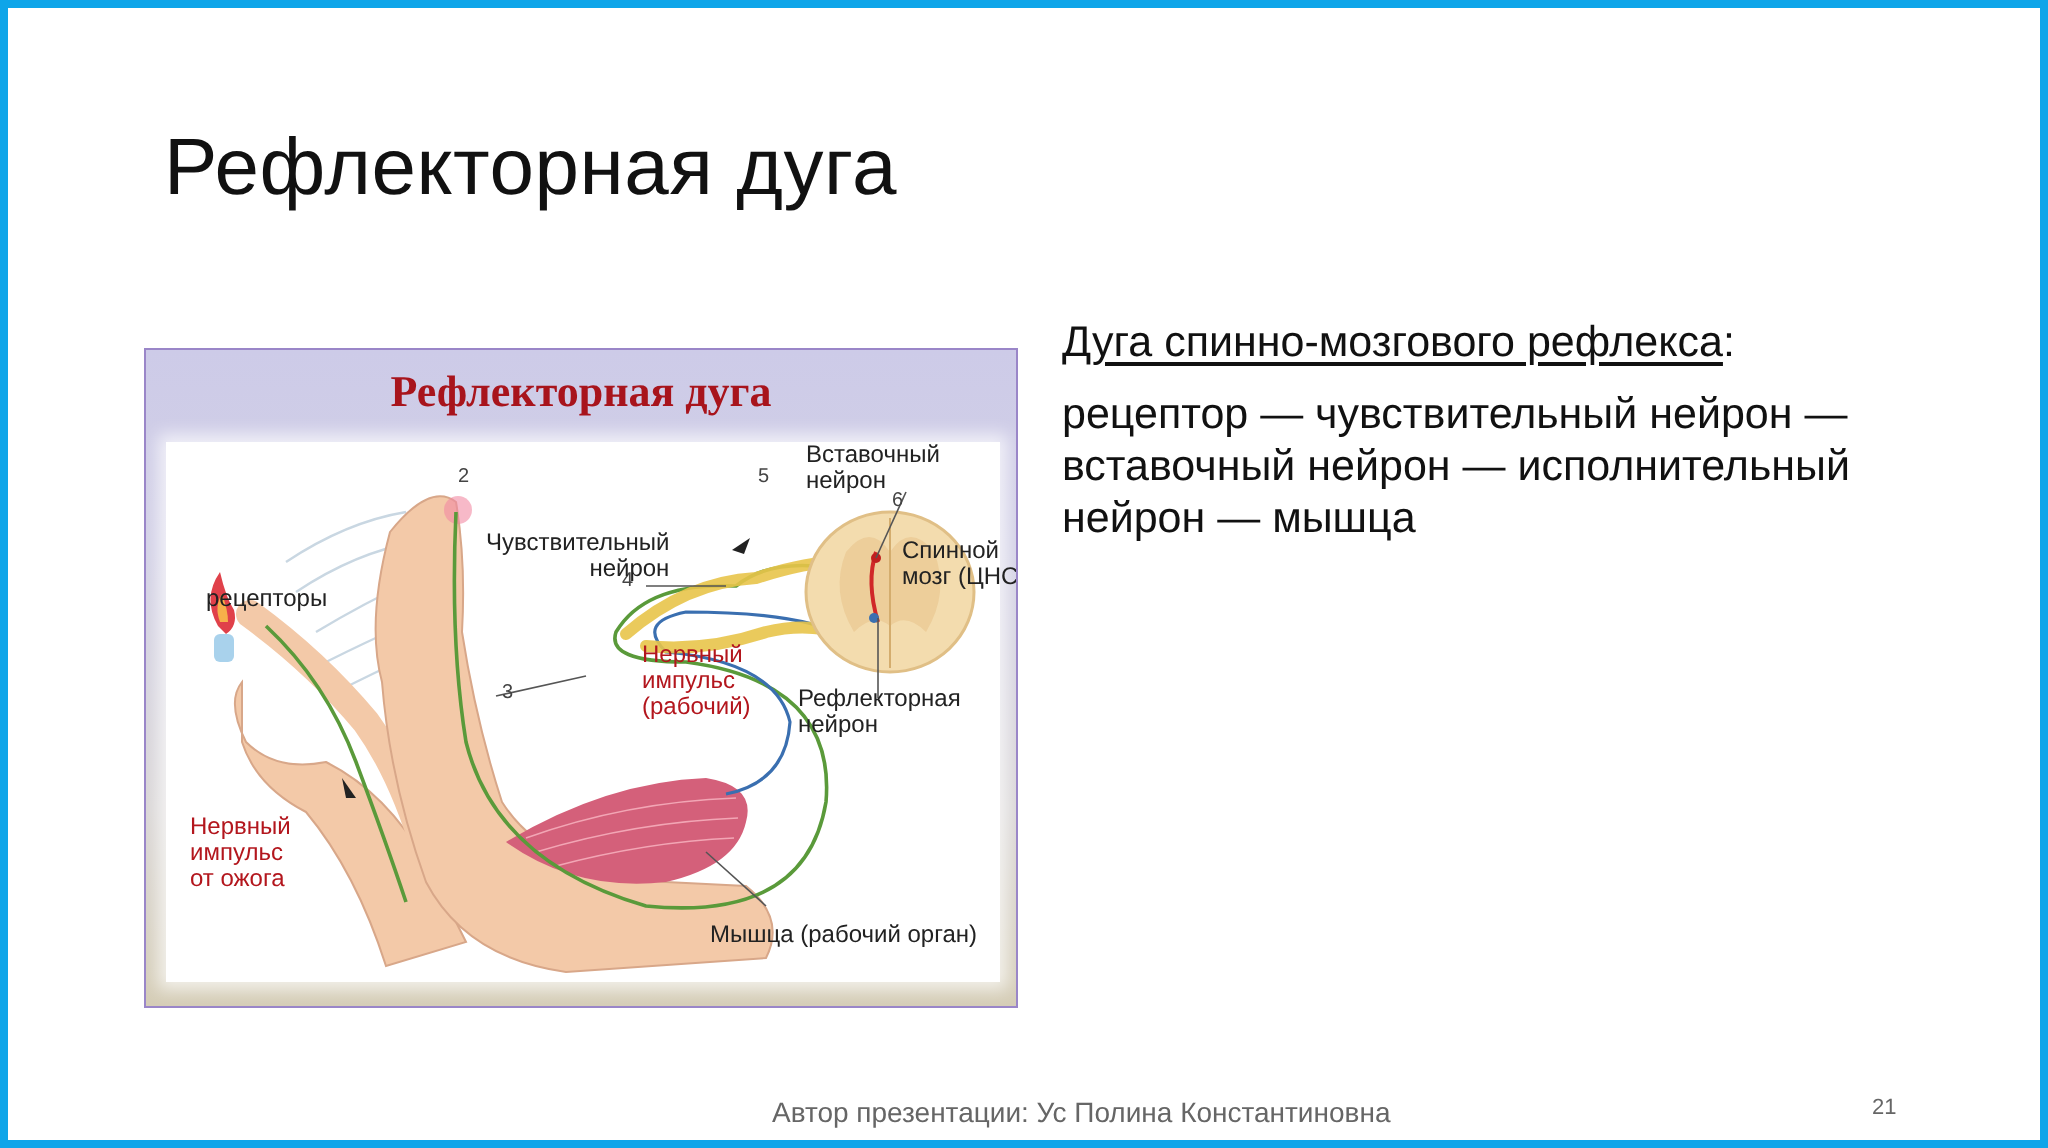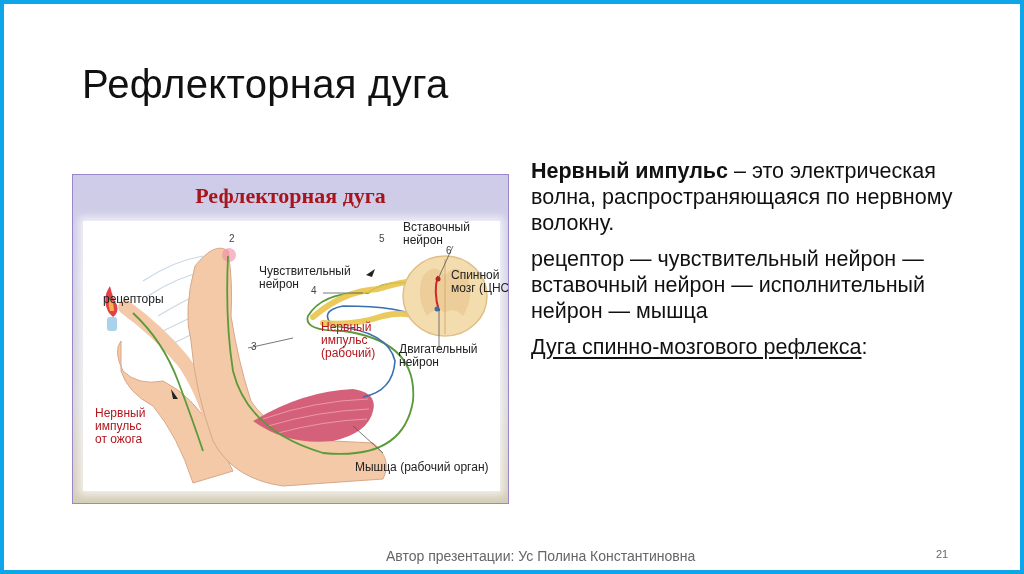--- a/index.html
+++ b/index.html
@@ -118,21 +118,21 @@
       </svg>
 
       <span class="num" style="left:146px; top:12px;">2</span>
       <span class="num" style="left:168px; top:120px;">3</span>
       <span class="num" style="left:228px; top:64px;">4</span>
       <span class="num" style="left:296px; top:12px;">5</span>
       <span class="num" style="left:363px; top:24px;">6</span>
 
       <div class="lbl" style="left:20px; top:72px;text-align:center;">рецепторы</div>
 
-      <div class="lbl" style="left:176px; top:44px;">
+      <div class="lbl" style="left:160px; top:44px;text-align:right;">
         <div>Чувствительный</div>
         <div>нейрон</div>
       </div>
 
       <div class="lbl" style="left:320px; top:0px;">
         <div>Вставочный</div>
         <div>нейрон</div>
       </div>
 
       <div class="lbl" style="left:368px; top:48px;">
@@ -140,35 +140,34 @@
         <div>мозг (ЦНС)</div>
       </div>
 
       <div class="lbl red" style="left:238px; top:100px;">
         <div>Нервный</div>
         <div>импульс</div>
         <div>(рабочий)</div>
       </div>
 
       <div class="lbl" style="left:316px; top:122px;">
-        <div>Двигательный</div>
+        <div>Рефлекторная</div>
         <div>нейрон</div>
       </div>
 
       <div class="lbl red" style="left:12px; top:186px;">
         <div>Нервный</div>
         <div>импульс</div>
         <div>от ожога</div>
       </div>
 
       <div class="lbl" style="left:272px; top:240px;">Мышца (рабочий орган)</div>
     </div>
   </div>
 
   <div class="content">
-    <p class="para"><b>Нервный импульс</b><span> – это электрическая волна, распространяющаяся по нервному волокну.</span></p>
+    <p class="para"><u>Дуга спинно-мозгового рефлекса</u><span>:</span></p>
     <p class="para">рецептор — чувствительный нейрон — вставочный нейрон — исполнительный нейрон — мышца</p>
-    <p class="para"><u>Дуга спинно-мозгового рефлекса</u><span>:</span></p>
   </div>
 
   <div class="footer-author">Автор презентации: Ус Полина Константиновна</div>
   <div class="footer-page">21</div>
 </div>
 
 </body></html>

